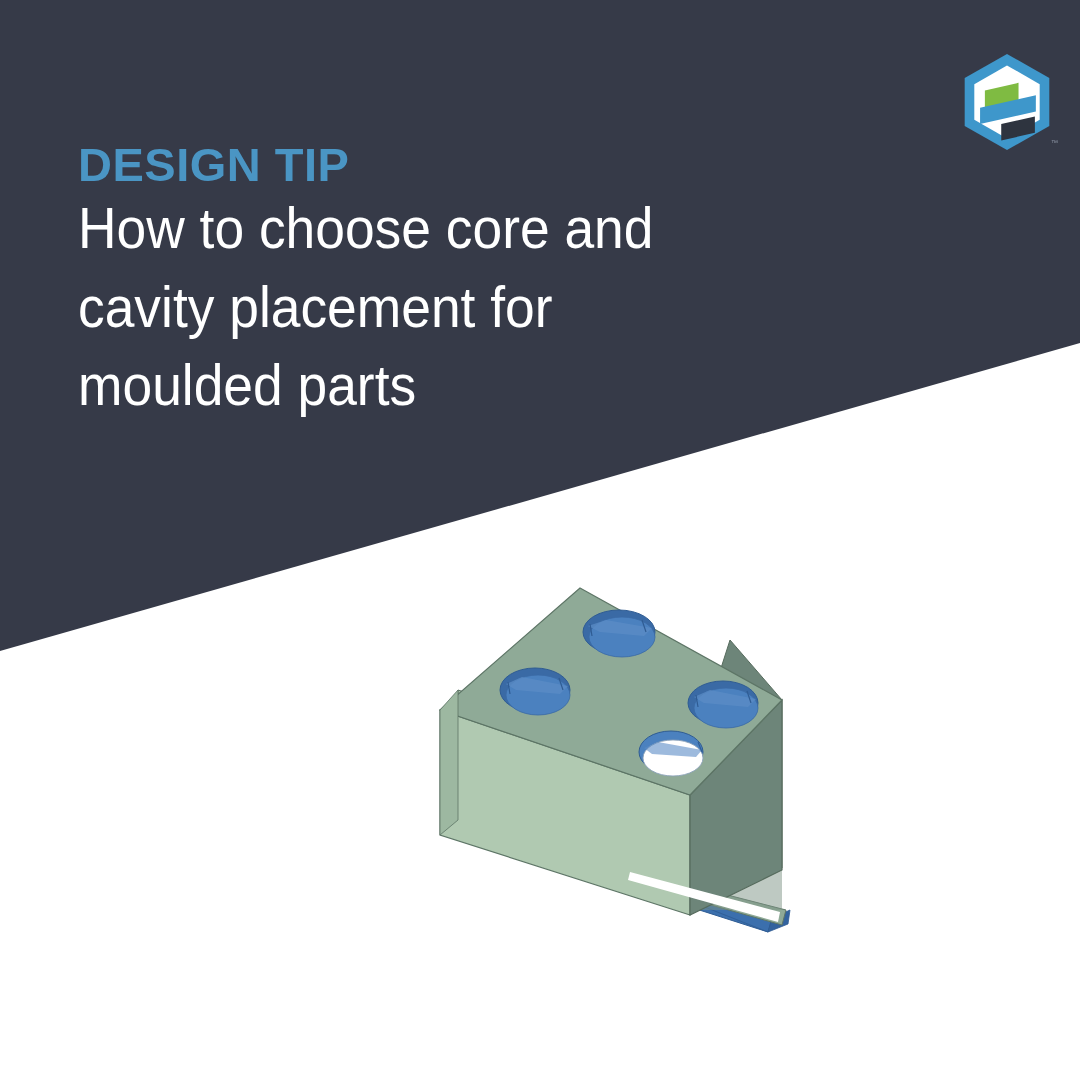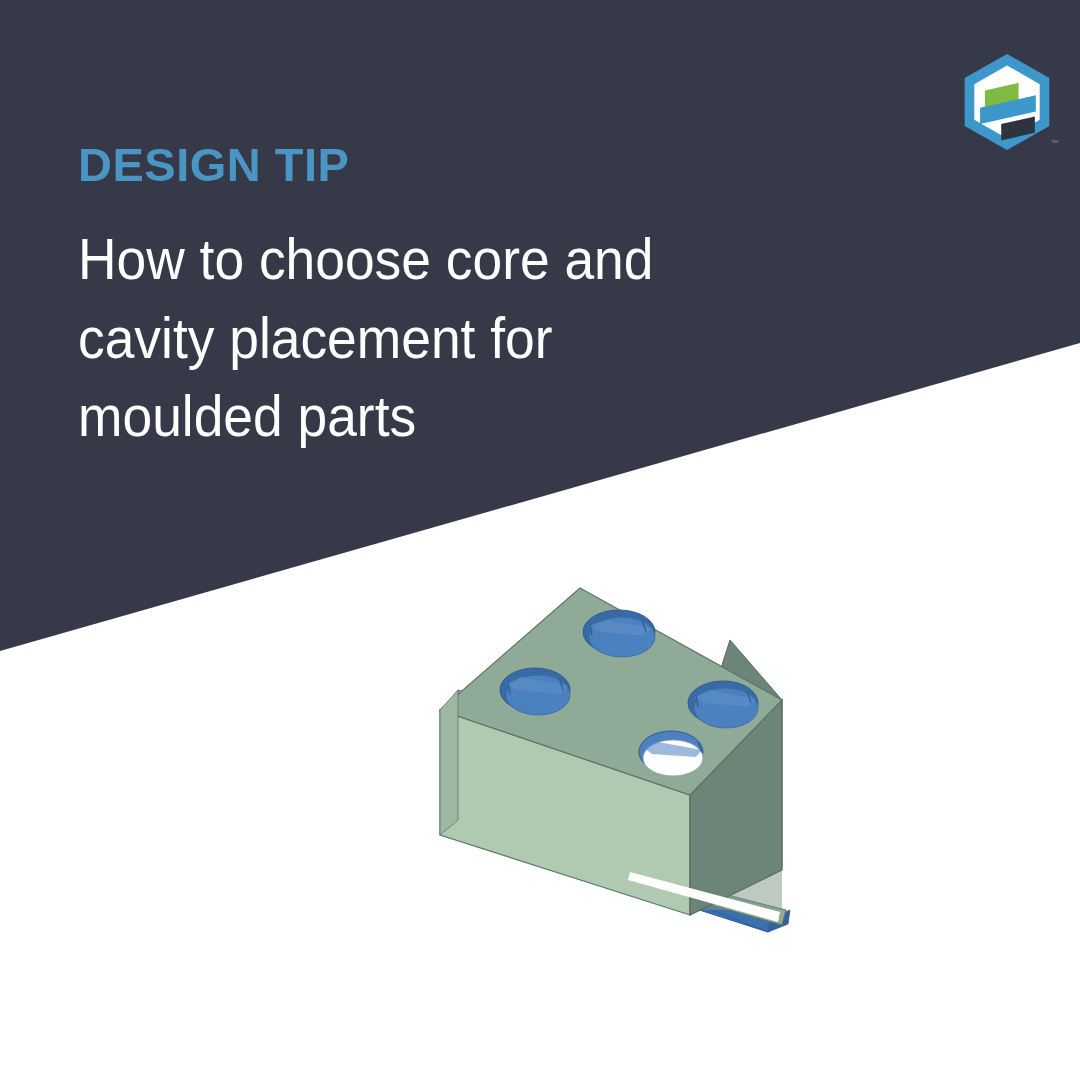--- a/index.html
+++ b/index.html
@@ -36,21 +36,21 @@
     width:720px;
     z-index:3;
   }
   .eyebrow {
     font-family:"Liberation Sans Narrow","Liberation Sans", sans-serif;
     font-size:47px;
     font-weight:bold;
     letter-spacing:0.5px;
     color:#4a95c4;
     line-height:1.05;
-    margin-bottom:31px;
+    margin-bottom:0;
     white-space:nowrap;
   }
   .headline {
     font-family:"Liberation Sans Narrow","Liberation Sans", sans-serif;
     font-size:58px;
     font-weight:400;
     color:#ffffff;
     line-height:1.35;
     letter-spacing:0px;
     transform:scaleX(0.92);

